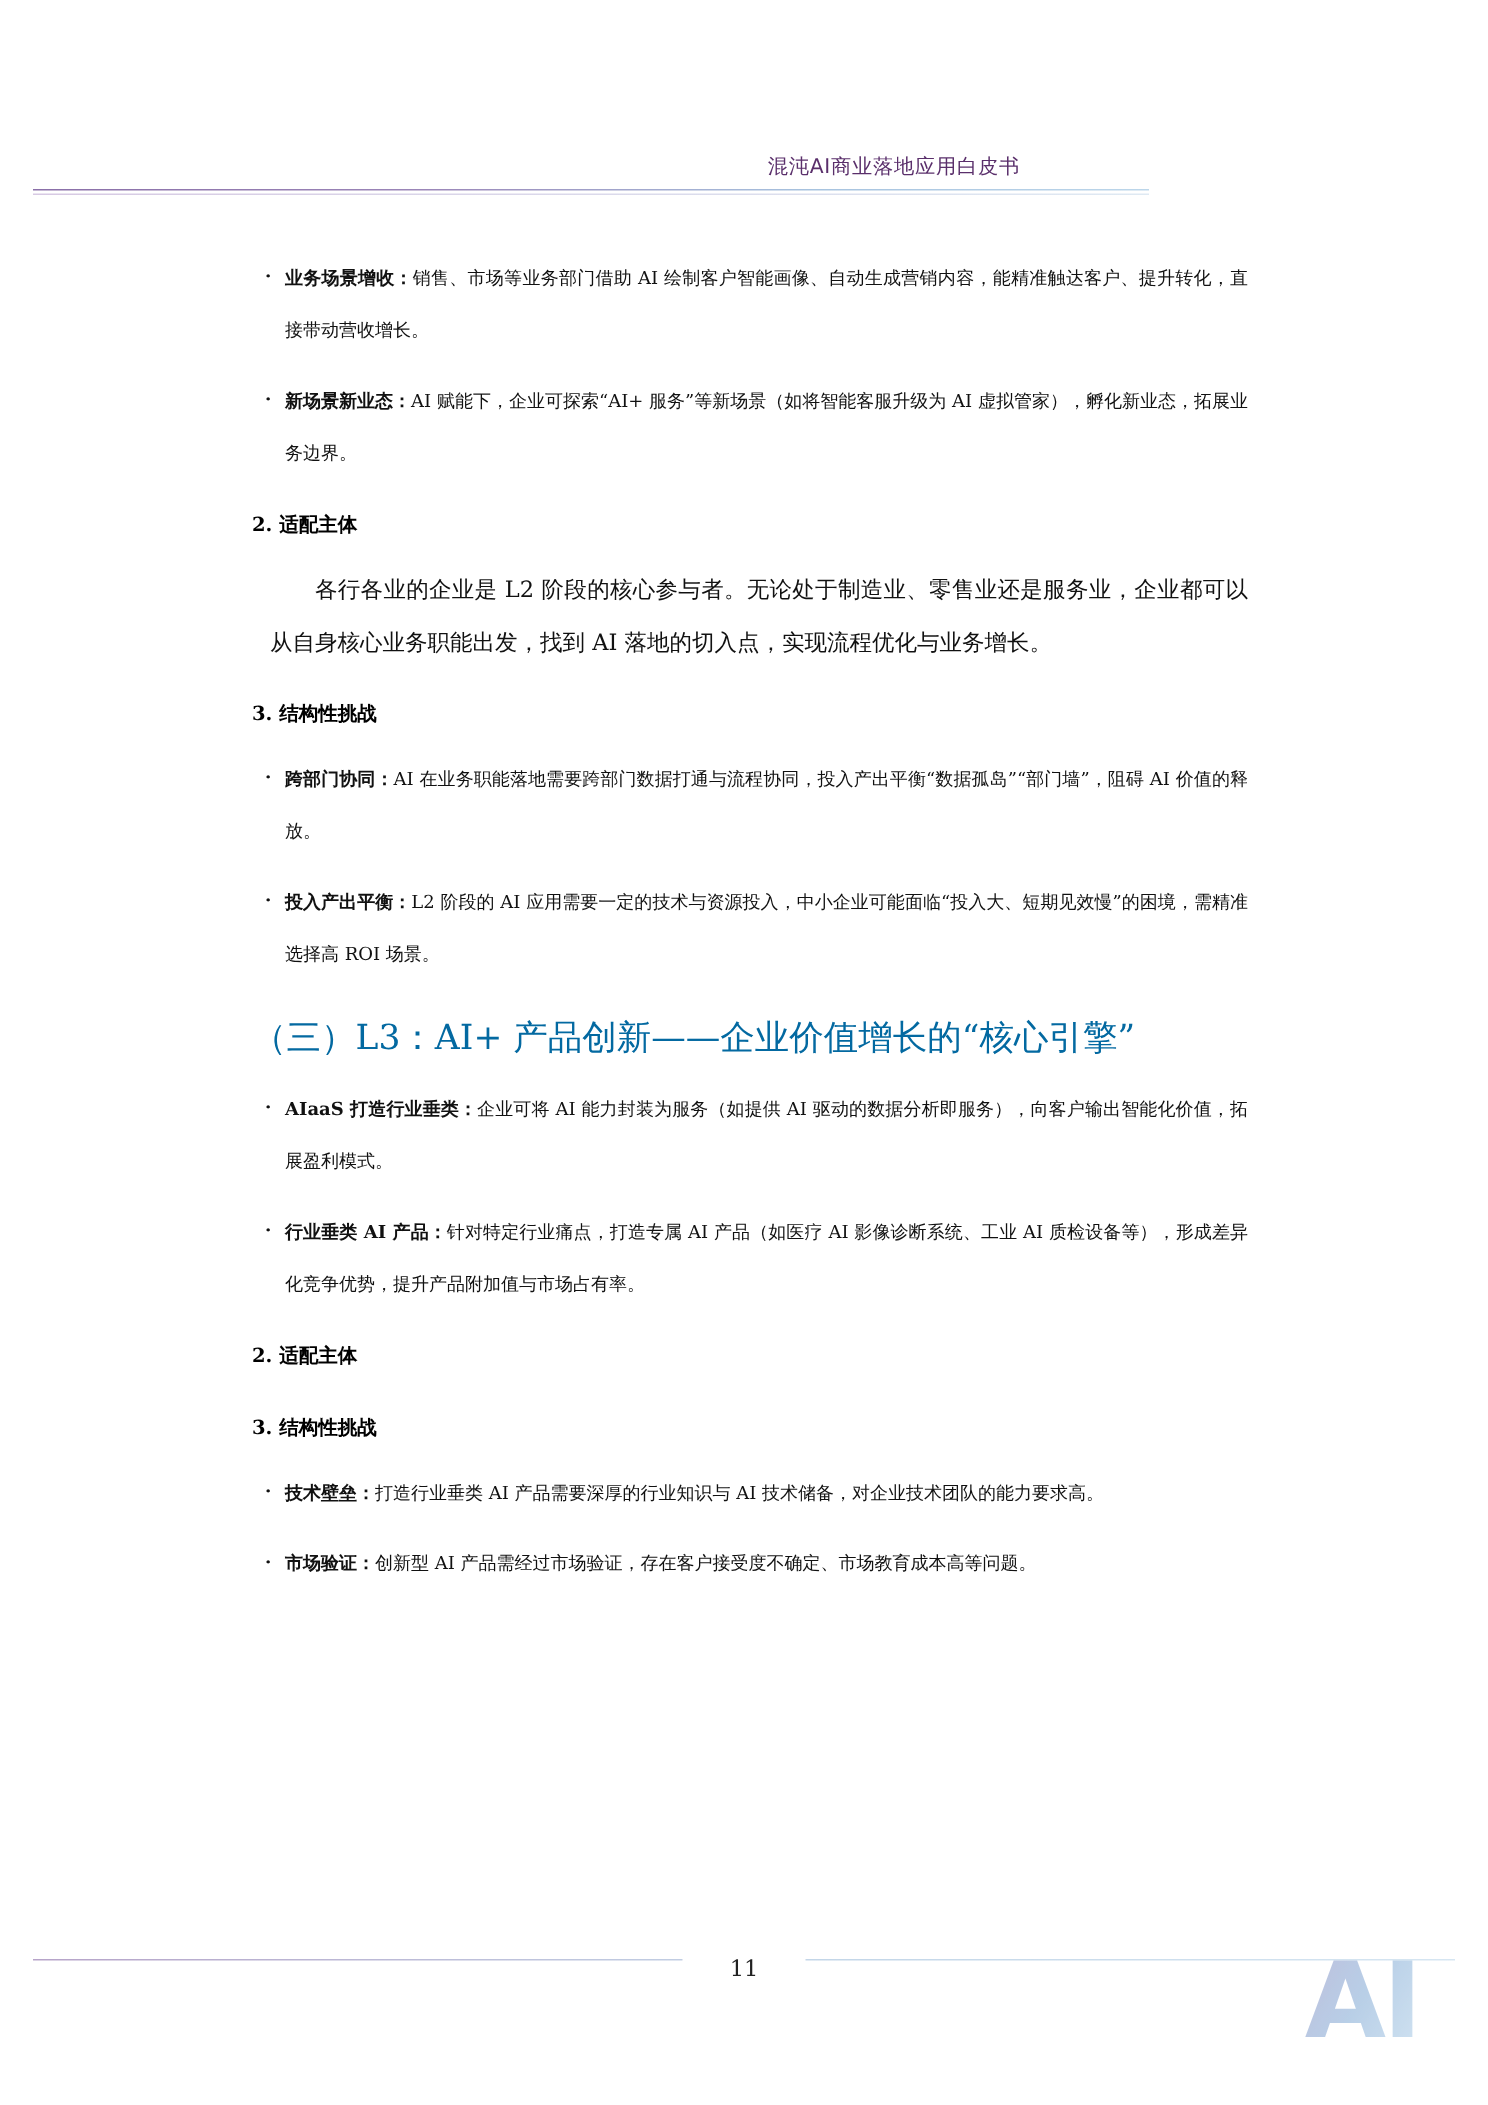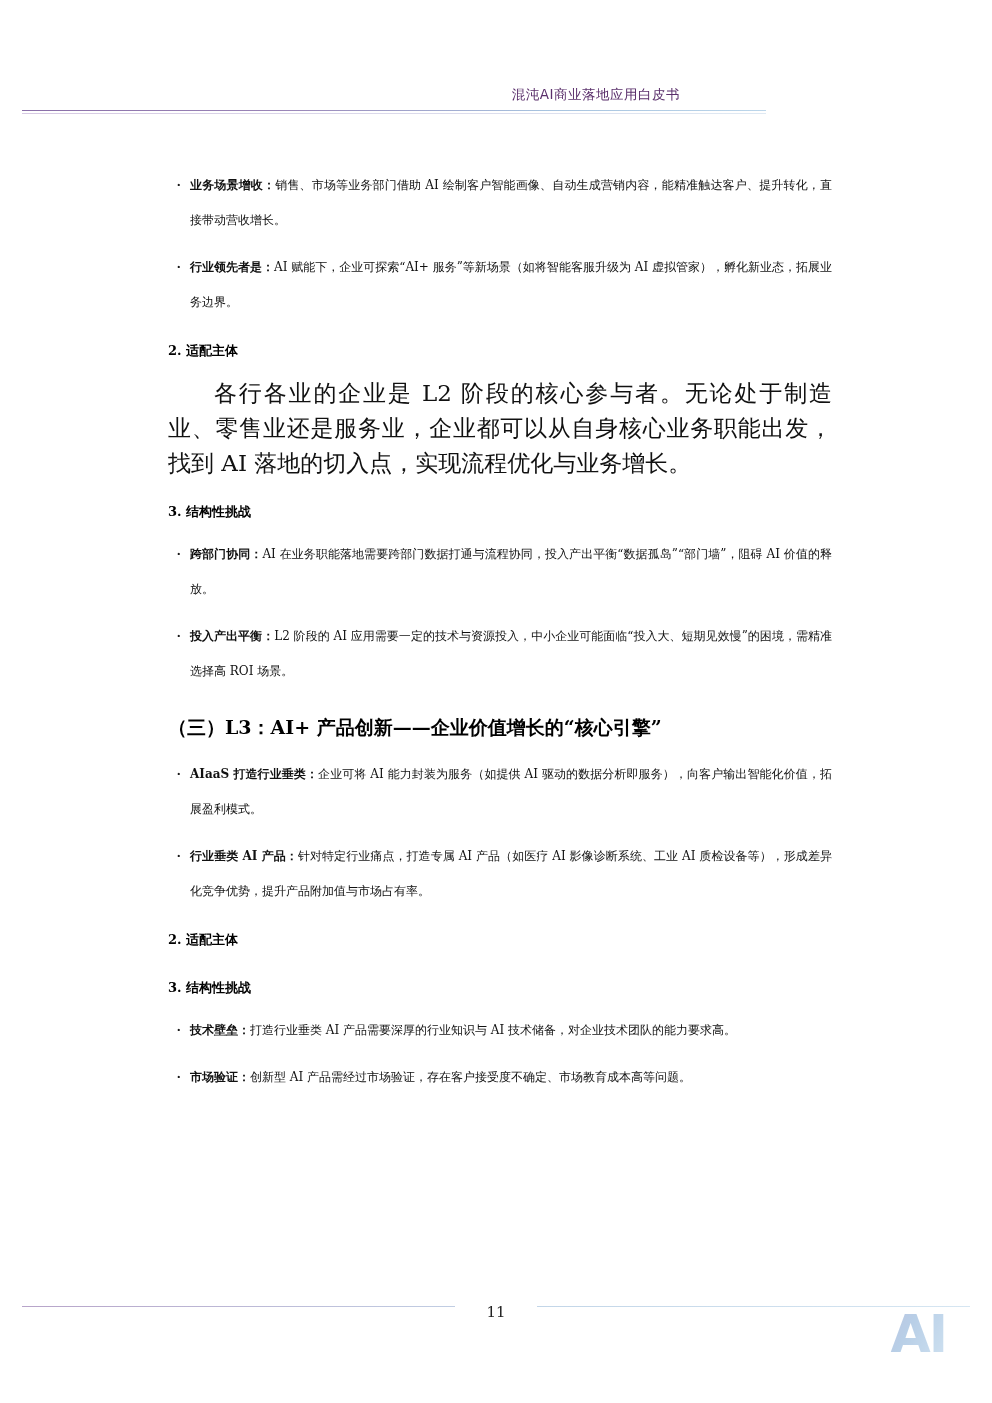--- a/index.html
+++ b/index.html
@@ -20,21 +20,21 @@
     position: absolute;
     top: 0; left: 0;
     width: 992px;
     height: 1403px;
     box-sizing: border-box;
   }
 
   
   .header {
     position: absolute;
-    top: 86px;
+    top: 102px;
     left: 0;
     width: 788px;
     height: 34px;
   }
   .header-title {
     position: absolute;
     right: 108px;
     top: 0px;
     font-size: 13.5px;
     color: #5a2f6b;
@@ -88,21 +88,21 @@
     background: #ffffff;
   }
 
   .logo {
     position: absolute;
     right: 46px;
     bottom: 38px;
     width: 110px;
     height: 62px;
     font-family: "DejaVu Sans", "Liberation Sans", sans-serif;
-    font-size: 52px;
+    font-size: 70px;
     font-weight: 700;
     line-height: 62px;
     letter-spacing: -2px;
     color: transparent;
     background: linear-gradient(120deg, #8f7ab5 0%, #7fa8d4 60%, #a9cbe6 100%);
     -webkit-background-clip: text;
     background-clip: text;
     opacity: .55;
     text-align: right;
     margin-top: 17px;
@@ -110,41 +110,41 @@
 
   
   .content {
     position: absolute;
     left: 168px;
     top: 168px;
     width: 664px;
   }
 
   .para {
-    font-size: 23px;
+    font-size: 15px;
     line-height: 35px;
     text-align: justify;
-    margin: 0 0 6px 0;
+    margin: 0 0 6px 12px;
     text-indent: 2em;
     color: #111;
   }
 
   .heading {
     font-size: 13px;
     line-height: 34px;
     font-weight: 700;
     margin: 14px 0 8px 0;
     color: #000;
   }
   .heading-major {
-    font-size: 19px;
+    font-size: 23px;
     line-height: 36px;
-    font-weight: 700;
+    font-weight: 400;
     margin: 20px 0 12px 0;
-    color: #000000;
+    color: #0369a1;
   }
 
   .bullet {
     display: flex;
     margin: 0 0 12px 0;
     padding-left: 8px;
   }
   .bullet-dot {
     flex: 0 0 auto;
     width: 14px;
@@ -174,21 +174,21 @@
     <div class="header-rule-2"></div>
   </div>
 
   <div class="content" id="content-root">
       <div class="bullet">
         <span class="bullet-dot">·</span>
         <span class="bullet-body"><span class="bullet-lead">业务场景增收：</span><span>销售、市场等业务部门借助 AI 绘制客户智能画像、自动生成营销内容，能精准触达客户、提升转化，直接带动营收增长。</span></span>
       </div>
       <div class="bullet">
         <span class="bullet-dot">·</span>
-        <span class="bullet-body"><span class="bullet-lead">行业领先者是：</span><span>AI 赋能下，企业可探索“AI+ 服务”等新场景（如将智能客服升级为 AI 虚拟管家），孵化新业态，拓展业务边界。</span></span>
+        <span class="bullet-body"><span class="bullet-lead">新场景新业态：</span><span>AI 赋能下，企业可探索“AI+ 服务”等新场景（如将智能客服升级为 AI 虚拟管家），孵化新业态，拓展业务边界。</span></span>
       </div>
       <div class="heading">2. 适配主体</div>
       <p class="para">各行各业的企业是 L2 阶段的核心参与者。无论处于制造业、零售业还是服务业，企业都可以从自身核心业务职能出发，找到 AI 落地的切入点，实现流程优化与业务增长。</p>
       <div class="heading">3. 结构性挑战</div>
       <div class="bullet">
         <span class="bullet-dot">·</span>
         <span class="bullet-body"><span class="bullet-lead">跨部门协同：</span><span>AI 在业务职能落地需要跨部门数据打通与流程协同，投入产出平衡“数据孤岛”“部门墙”，阻碍 AI 价值的释放。</span></span>
       </div>
       <div class="bullet">
         <span class="bullet-dot">·</span>

